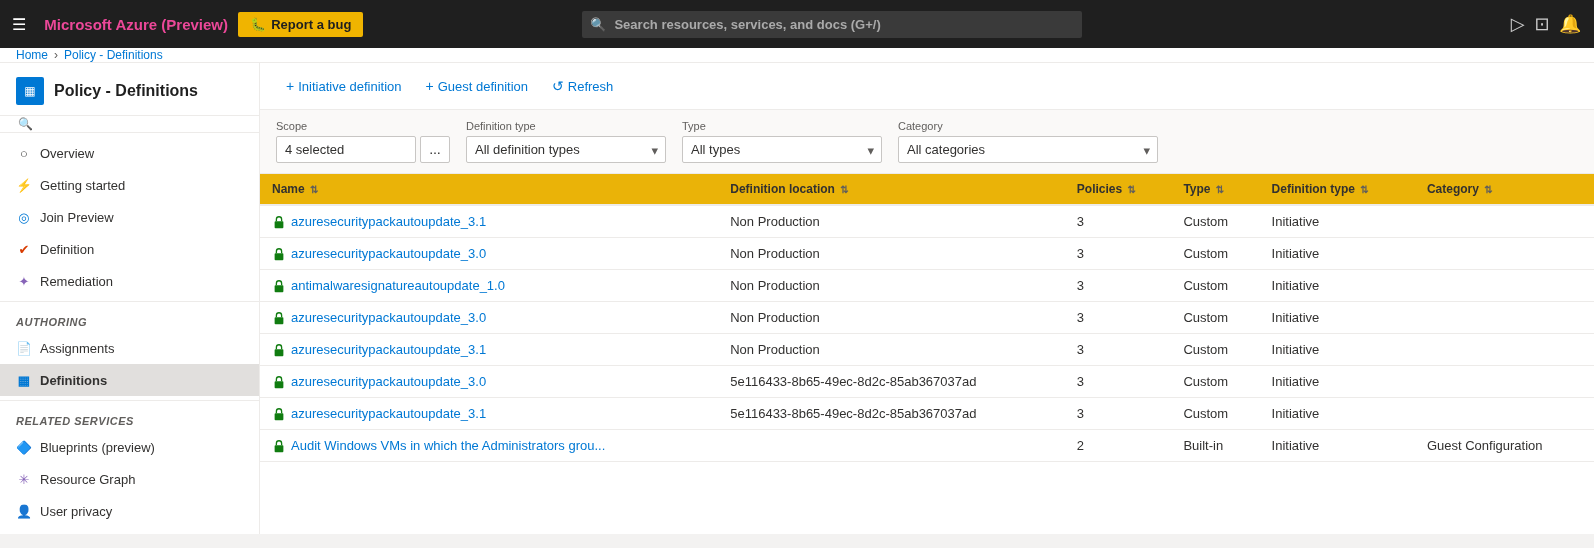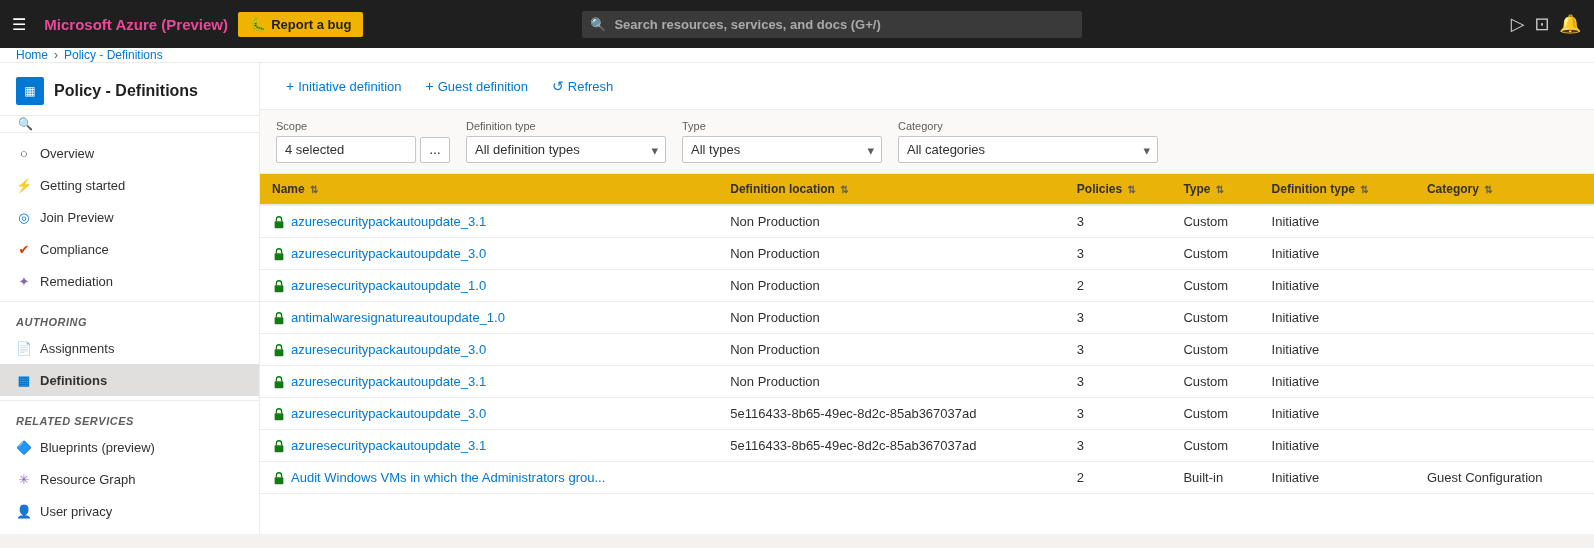--- a/index.html
+++ b/index.html
@@ -175,21 +175,21 @@
     .filters-row {
       background: #faf9f8;
       padding: 10px 16px;
       display: flex;
       align-items: flex-end;
       gap: 16px;
       border-bottom: 1px solid #edebe9;
     }
     .filter-group { display: flex; flex-direction: column; gap: 4px; }
     .filter-label { font-size: 11px; color: #605e5c; font-weight: 400; }
-    .filter-scope { display: flex; align-items: center; gap: 4px; }
+    .filter-scope { display: flex; gap: 4px; }
     .filter-scope input {
       border: 1px solid #c8c6c4;
       border-radius: 2px;
       padding: 5px 8px;
       font-size: 13px;
       width: 140px;
       color: #323130;
       background: #fff;
     }
     .filter-scope-btn {
@@ -300,21 +300,21 @@
       <div class="sidebar-item">
         <span class="sidebar-item-icon" style="color:#f0b400;">⚡</span>
         <span>Getting started</span>
       </div>
       <div class="sidebar-item">
         <span class="sidebar-item-icon" style="color:#0078d4;">◎</span>
         <span>Join Preview</span>
       </div>
       <div class="sidebar-item">
         <span class="sidebar-item-icon" style="color:#d83b01;">✔</span>
-        <span>Compliance</span>
+        <span>Definition</span>
       </div>
       <div class="sidebar-item">
         <span class="sidebar-item-icon" style="color:#8764b8;">✦</span>
         <span>Remediation</span>
       </div>
 
       <div class="sidebar-divider"></div>
       <div class="sidebar-section-label">Authoring</div>
 
       <div class="sidebar-item">
@@ -458,36 +458,20 @@
     <td>Initiative</td>
     <td></td>
   </tr>
             <tr>
     <td>
       <a class="link-cell">
         <svg class="policy-icon" viewBox="0 0 16 16" fill="#107c10">
           <rect x="3" y="7" width="10" height="8" rx="1" fill="#107c10"></rect>
           <path d="M5 7V5a3 3 0 0 1 6 0v2" stroke="#107c10" stroke-width="1.5" fill="none"></path>
         </svg>
-        azuresecuritypackautoupdate_1.0
-      </a>
-    </td>
-    <td>Non Production</td>
-    <td>2</td>
-    <td>Custom</td>
-    <td>Initiative</td>
-    <td></td>
-  </tr>
-            <tr>
-    <td>
-      <a class="link-cell">
-        <svg class="policy-icon" viewBox="0 0 16 16" fill="#107c10">
-          <rect x="3" y="7" width="10" height="8" rx="1" fill="#107c10"></rect>
-          <path d="M5 7V5a3 3 0 0 1 6 0v2" stroke="#107c10" stroke-width="1.5" fill="none"></path>
-        </svg>
         antimalwaresignatureautoupdate_1.0
       </a>
     </td>
     <td>Non Production</td>
     <td>3</td>
     <td>Custom</td>
     <td>Initiative</td>
     <td></td>
   </tr>
             <tr>

